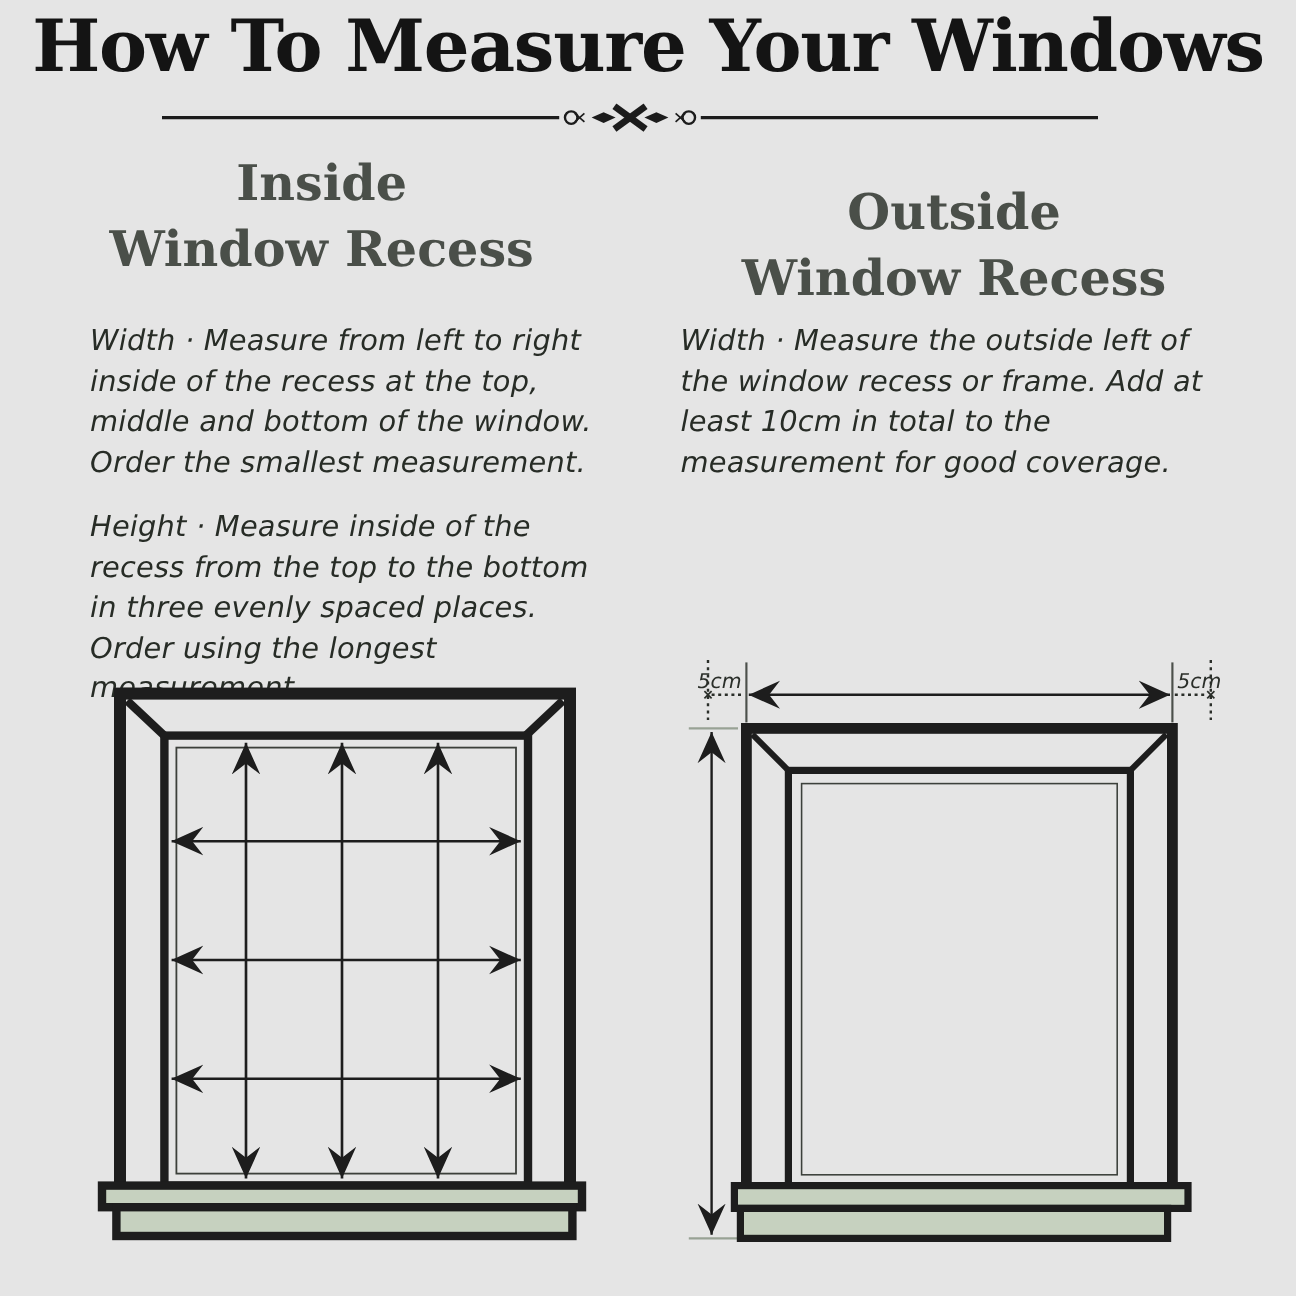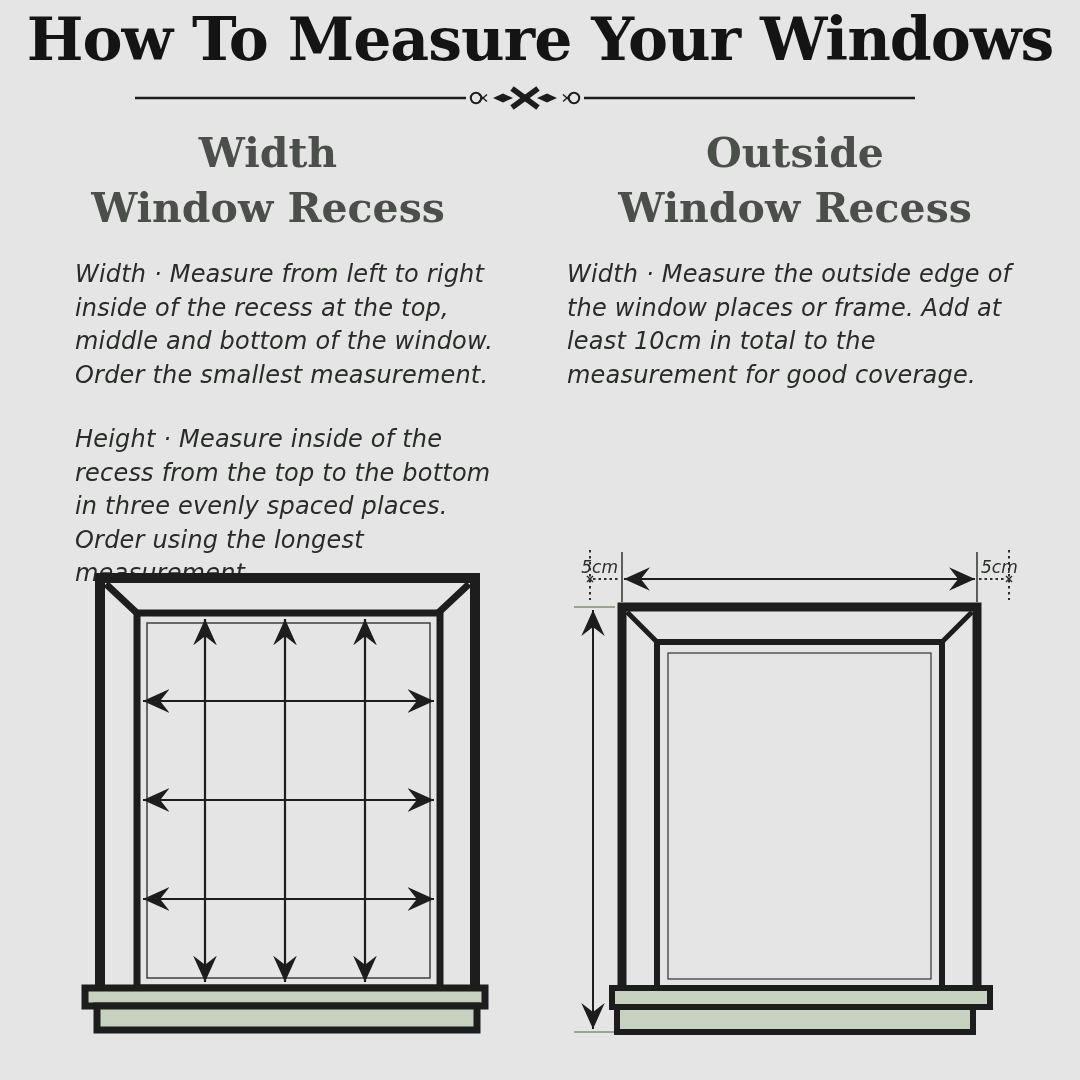--- a/index.html
+++ b/index.html
@@ -31,33 +31,33 @@
     top:126px;
     width:470px;
     text-align:center;
     font-family:"DejaVu Serif",serif;
     font-weight:700;
     font-size:41px;
     line-height:55px;
     color:#4a4f49;
   }
   .col-heading.inside{left:33px;}
-  .col-heading.outside{left:560px;}
+  .col-heading.outside{left:560px;margin-top:24px;}
   .body-text{
     position:absolute;
     font-family:"DejaVu Sans",sans-serif;
     font-style:italic;
     font-size:24px;
     line-height:33.5px;
     letter-spacing:0.2px;
     color:#272c26;
   }
   .body-text.col-left{left:75px;width:440px;}
   .body-text.col-right{left:567px;width:450px;}
-  .body-text.row-width{top:258px;}
+  .body-text.row-width{top:268px;}
   .body-text.row-height{top:423px;}
   .diagram{position:absolute;}
   .diagram.inside{left:75px;top:568px;}
   .diagram.outside{left:560px;top:545px;}
   svg text.dim-label{
     font-family:"DejaVu Sans",sans-serif;
     font-style:italic;
     font-size:17px;
     fill:#2a2e29;
   }
@@ -85,31 +85,31 @@
 
       <polygon points="402,12 412,7.6 422,12 412,16.4" stroke="none"></polygon>
 
       <line x1="428" y1="8.5" x2="436" y2="15.5" stroke-width="1.4"></line>
       <line x1="428" y1="15.5" x2="436" y2="8.5" stroke-width="1.4"></line>
       <circle cx="439" cy="12" r="5.2" fill="none" stroke-width="2"></circle>
     </g>
   </svg>
 
   <div class="col-heading inside">
-    <div>Width</div>
+    <div>Inside</div>
     <div>Window Recess</div>
   </div>
   <div class="col-heading outside">
     <div>Outside</div>
     <div>Window Recess</div>
   </div>
 
   <div class="body-text col-left row-width">Width · Measure from left to right inside of the recess at the top, middle and bottom of the window. Order the smallest measurement.</div>
   <div class="body-text col-left row-height">Height · Measure inside of the recess from the top to the bottom in three evenly spaced places. Order using the longest measurement.</div>
-  <div class="body-text col-right row-width">Width · Measure the outside edge of the window places or frame. Add at least 10cm in total to the measurement for good coverage.</div>
+  <div class="body-text col-right row-width">Width · Measure the outside left of the window recess or frame. Add at least 10cm in total to the measurement for good coverage.</div>
 
   <svg class="diagram inside" width="420" height="470" viewBox="0 0 420 470" aria-hidden="true">
     <defs>
       <marker id="ah1" viewBox="0 0 12 12" refX="12" refY="6" markerWidth="12" markerHeight="12" orient="auto-start-reverse" markerUnits="strokeWidth">
         <path d="M12,6 L0,0.6 L4.2,6 L0,11.4 Z" fill="#1d1d1d"></path>
       </marker>
     </defs>
     <g fill="none" stroke="#1d1d1d">
 
       <rect x="25" y="10" width="375" height="412" stroke-width="10"></rect>

